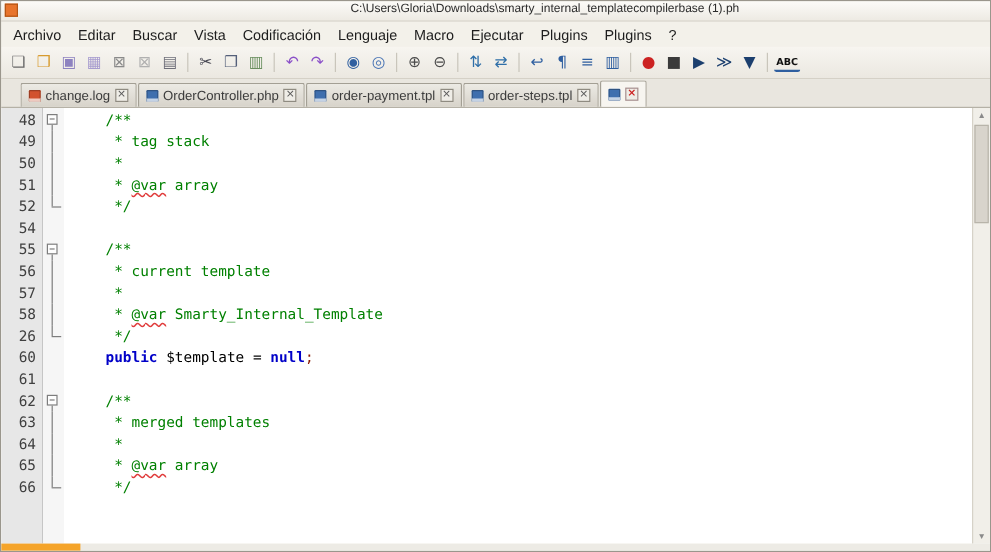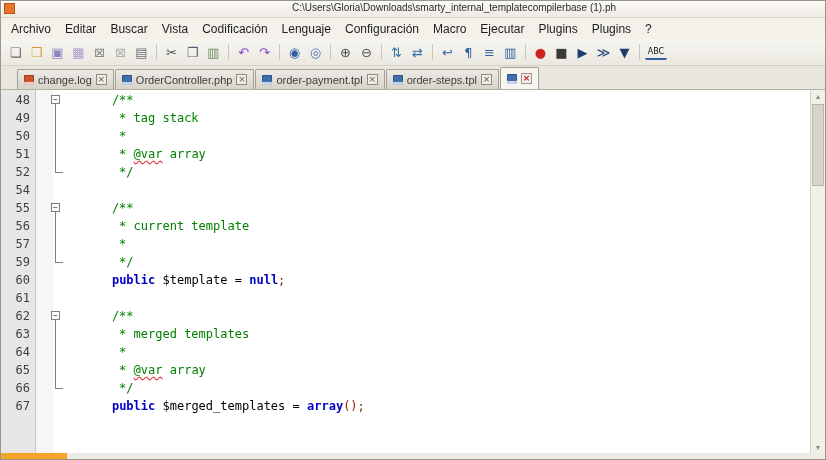--- a/index.html
+++ b/index.html
@@ -20,21 +20,21 @@
   .menubar{height:21px;flex:0 0 21px;display:flex;align-items:center;
     padding-left:3px;background:#f3f1ea;font-size:12px;color:#1d1d1d;}
   .menu-item{padding:2px 7px;cursor:default;}
   
   .toolbar{height:26px;flex:0 0 26px;display:flex;align-items:center;
     padding-left:4px;background:linear-gradient(#f7f5f0,#ebe8e1);
     border-bottom:1px solid #d5d1c7;}
   .tb-icon{width:19px;height:19px;display:inline-flex;align-items:center;
     justify-content:center;font-size:13px;font-family:"DejaVu Sans",sans-serif;
     margin:0 1px;border-radius:2px;}
-  .tb-abc{font-size:8px;font-weight:normal;width:22px;height:13px;
+  .tb-abc{font-size:8px;font-weight:bold;width:22px;height:13px;
     border-bottom:2px solid #2f5fa0;margin-top:1px;}
   .tb-sep{width:1px;height:16px;background:#c9c5bb;margin:0 4px;display:inline-block;}
   
   .tabbar{height:24px;flex:0 0 24px;display:flex;align-items:flex-end;
     background:#e9e6df;border-bottom:1px solid #b5b1a6;
     padding:2px 0 0 16px;box-sizing:border-box;}
   .tab{display:inline-flex;align-items:center;gap:4px;height:20px;padding:0 6px;
     margin-right:1px;border:1px solid #a39f94;border-bottom:none;
     border-radius:2px 2px 0 0;background:linear-gradient(#eceae4,#d7d3ca);
     font-size:11px;color:#3c3c3c;box-sizing:border-box;white-space:nowrap;}
@@ -44,21 +44,21 @@
   .tab-close{width:11px;height:11px;flex:0 0 11px;border:1px solid #8f8b81;
     background:#efede7;color:#5a5a5a;font:9px/9px "DejaVu Sans",sans-serif;
     display:inline-flex;align-items:center;justify-content:center;box-sizing:border-box;}
   .tab-close.red{color:#cc1f1f;border-color:#a89090;font-weight:bold;}
   
   .editor{flex:1;min-height:0;display:flex;background:#fff;}
   .editor-body{flex:1;min-width:0;padding-top:1px;overflow:hidden;
     background:linear-gradient(to right,
       #e7e7e7 0,#e7e7e7 34px,#c6c6c6 34px,#c6c6c6 35px,
       #f6f6f6 35px,#f6f6f6 52px,#ffffff 52px);}
-  .line-row{display:flex;height:18px;line-height:18px;gap:12px;}
+  .line-row{display:flex;height:18px;line-height:18px;}
   .cell-num{flex:0 0 34px;box-sizing:border-box;padding-right:5px;text-align:right;
     color:#404040;font:12px/18px "DejaVu Sans Mono",monospace;}
   .cell-fold{flex:0 0 18px;position:relative;}
   .fold-box{position:absolute;left:4px;top:4px;width:9px;height:9px;box-sizing:border-box;
     border:1px solid #7d7d7d;background:#fdfdfd;color:#404040;
     font:8px/7px "DejaVu Sans Mono",monospace;text-align:center;}
   .v-bot{position:absolute;left:8px;top:13px;bottom:0;width:1px;background:#7d7d7d;}
   .v-full{position:absolute;left:8px;top:0;bottom:0;width:1px;background:#7d7d7d;}
   .v-topline{position:absolute;left:8px;top:0;height:9px;width:1px;background:#7d7d7d;}
   .h-mid{position:absolute;left:8px;top:9px;width:8px;height:1px;background:#7d7d7d;}
@@ -94,21 +94,20 @@
     <span class="title-text">C:\Users\Gloria\Downloads\smarty_internal_templatecompilerbase (1).ph</span>
   </div>
 
   <div class="menubar">
       <span class="menu-item">Archivo</span>
       <span class="menu-item">Editar</span>
       <span class="menu-item">Buscar</span>
       <span class="menu-item">Vista</span>
       <span class="menu-item">Codificación</span>
       <span class="menu-item">Lenguaje</span>
-      <span class="menu-item">Configuración</span>
       <span class="menu-item">Macro</span>
       <span class="menu-item">Ejecutar</span>
       <span class="menu-item">Plugins</span>
       <span class="menu-item">Plugins</span>
       <span class="menu-item">?</span>
     </div>
 
   <div class="toolbar">
       <span class="tb-icon" style="color: rgb(106, 106, 106);">❏</span>
       <span class="tb-icon" style="color: rgb(215, 155, 47);">❒</span>
@@ -235,21 +234,28 @@
           <span class="cell-code"><span class="s-comment">     * current template</span></span>
         </div>
         <div class="line-row">
           <span class="cell-num">57</span>
           <span class="cell-fold">
             <i class="v-full"></i>
           </span>
           <span class="cell-code"><span class="s-comment">     *</span></span>
         </div>
         <div class="line-row">
-          <span class="cell-num">59</span>
+          <span class="cell-num">58</span>
+          <span class="cell-fold">
+            <i class="v-full"></i>
+          </span>
+          <span class="cell-code"><span class="s-comment">     * </span><span class="s-commentw">@var</span><span class="s-comment"> Smarty_Internal_Template</span></span>
+        </div>
+        <div class="line-row">
+          <span class="cell-num">26</span>
           <span class="cell-fold">
             <i class="v-topline"></i>
             <i class="h-mid"></i>
           </span>
           <span class="cell-code"><span class="s-comment">     */</span></span>
         </div>
         <div class="line-row">
           <span class="cell-num">60</span>
           <span class="cell-fold"></span>
           <span class="cell-code"><span class="s-plain">    </span><span class="s-kw">public</span><span class="s-plain"> $template </span><span class="s-plain">= </span><span class="s-kw">null</span><span class="s-punct">;</span></span>
@@ -288,25 +294,20 @@
           </span>
           <span class="cell-code"><span class="s-comment">     * </span><span class="s-commentw">@var</span><span class="s-comment"> array</span></span>
         </div>
         <div class="line-row">
           <span class="cell-num">66</span>
           <span class="cell-fold">
             <i class="v-topline"></i>
             <i class="h-mid"></i>
           </span>
           <span class="cell-code"><span class="s-comment">     */</span></span>
-        </div>
-        <div class="line-row">
-          <span class="cell-num">67</span>
-          <span class="cell-fold"></span>
-          <span class="cell-code"><span class="s-plain">    </span><span class="s-kw">public</span><span class="s-plain"> $merged_templates </span><span class="s-plain">= </span><span class="s-kw">array</span><span class="s-punct">();</span></span>
         </div>
       </div>
     <div class="scrollbar">
       <span class="sb-arrow up">▲</span>
       <span class="sb-thumb"></span>
       <span class="sb-arrow down">▼</span>
     </div>
   </div>
 
   <div class="bottomstrip">

